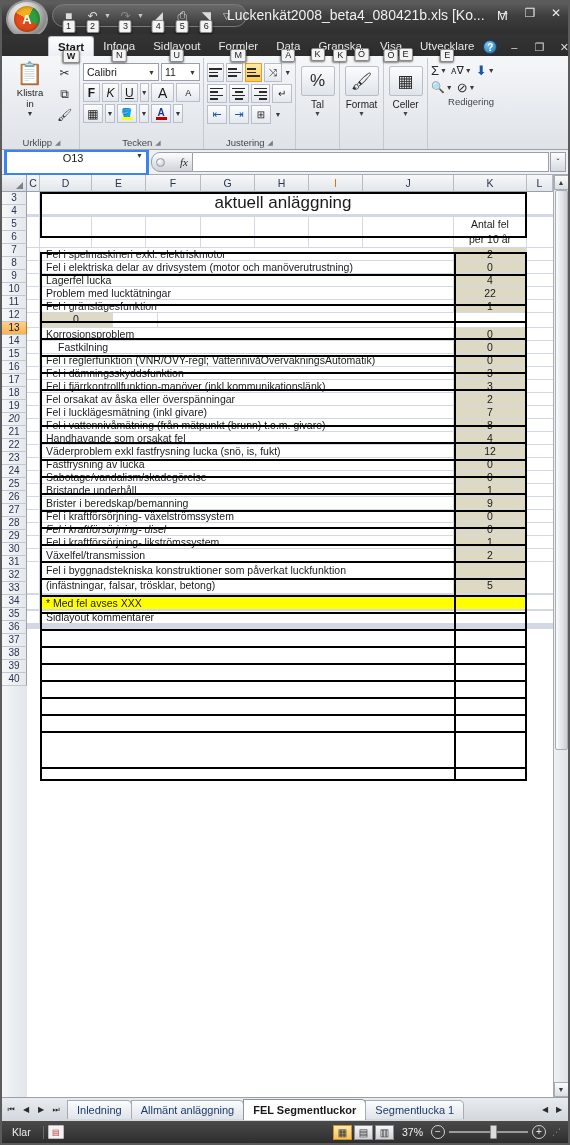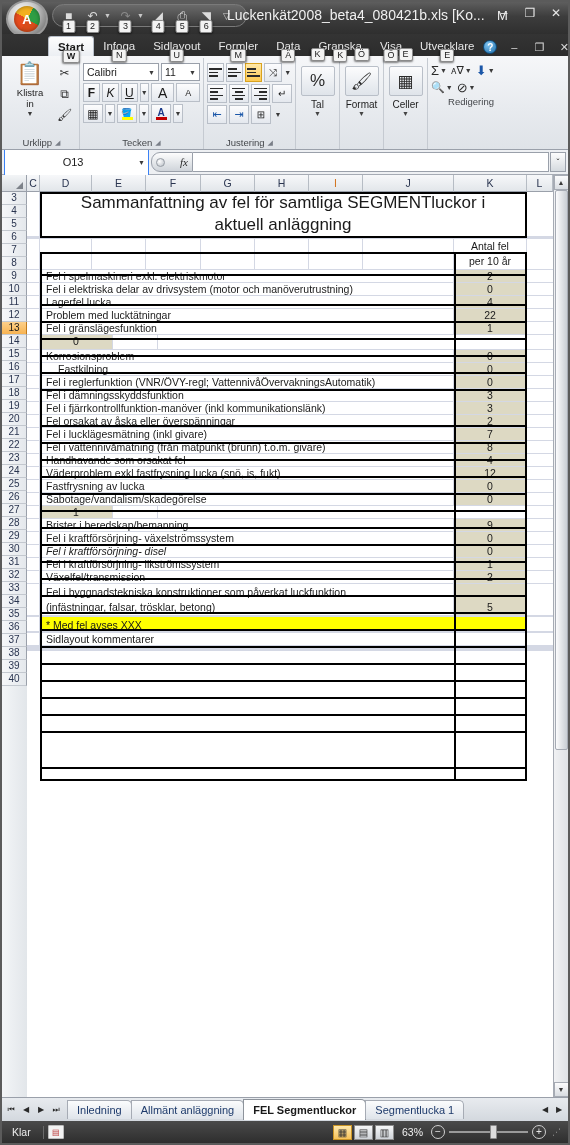--- a/index.html
+++ b/index.html
@@ -188,22 +188,22 @@
   
   .formula-bar {
     flex: 0 0 25px; height: 25px;
     display: flex; align-items: center;
     background: #eef0f3;
     border-bottom: 1px solid #a6abb4;
     padding: 1px 2px;
   }
   .namebox {
     width: 145px; height: 27px; background:#fff;
-    border:1px solid #3b82f6;
-    display:flex; align-items:center; justify-content:space-between;
+    border:3px solid #3b82f6;
+    display:flex; align-items:flex-start; justify-content:space-between;
     padding: 0 3px; font-size: 11px; color:#1a1a1a;
   }
   .namebox .nbv { flex:1; text-align:center; }
   .fx-sep {
     width: 42px; height: 20px; margin-left: 2px;
     background: linear-gradient(180deg,#fdfdfd,#cfd4da);
     border:1px solid #9aa0aa; border-radius: 9px 0 0 9px;
     display:flex; align-items:center; justify-content:space-between;
     padding: 0 4px;
   }
@@ -714,21 +714,21 @@
               <div class="rhd" style="flex: 0 0 17px;">10</div>
               <div class="rhd" style="flex: 0 0 17px;">11</div>
               <div class="rhd" style="flex: 0 0 36px;">12</div>
               <div class="rhd sel" style="flex: 0 0 17px;">13</div>
               <div class="rhd" style="flex: 0 0 17px;">14</div>
               <div class="rhd" style="flex: 0 0 17px;">15</div>
               <div class="rhd" style="flex: 0 0 17px;">16</div>
               <div class="rhd" style="flex: 0 0 17px;">17</div>
               <div class="rhd" style="flex: 0 0 17px;">18</div>
               <div class="rhd" style="flex: 0 0 17px;">19</div>
-              <div class="rhd" style="flex: 0 0 17px;">20</div>
+              <div class="rhd" style="flex: 0 0 17px; font-style: italic;">20</div>
               <div class="rhd" style="flex: 0 0 17px;">21</div>
               <div class="rhd" style="flex: 0 0 17px;">22</div>
               <div class="rhd" style="flex: 0 0 17px;">23</div>
               <div class="rhd" style="flex: 0 0 17px;">24</div>
               <div class="rhd" style="flex: 0 0 17px;">25</div>
               <div class="rhd" style="flex: 0 0 17px;">26</div>
               <div class="rhd" style="flex: 0 0 17px;">27</div>
               <div class="rhd" style="flex: 0 0 17px;">28</div>
               <div class="rhd" style="flex: 0 0 17px;">29</div>
               <div class="rhd" style="flex: 0 0 17px;">30</div>
@@ -740,21 +740,20 @@
               <div class="rhd" style="flex: 0 0 140px;">36</div>
               <div class="rhd" style="flex: 0 0 15px;">37</div>
               <div class="rhd" style="flex: 0 0 15px;">38</div>
               <div class="rhd" style="flex: 0 0 15px;">39</div>
               <div class="rhd" style="flex: 0 0 15px;">40</div>
             </div>
           <div class="cells-col" id="cells">
               <div class="grow" style="flex: 0 0 46px;">
                 <div class="cell " style="flex: 0 0 13px;"></div>
                 <div class="cell wrapcell" style="flex: 0 0 487px; font-size: 17px; padding: 0px 6px;">
-                  <span style="line-height: 22px;">Sammanfattning av fel för samtliga SEGMENTluckor i</span>
                   <span style="line-height: 22px;">aktuell anläggning</span>
                 </div>
                 <div class="cell " style="flex: 0 0 45px;"></div>
               </div>
               <div class="grow" style="flex: 0 0 14px;">
                 <div class="cell " style="flex: 0 0 13px;"></div>
                 <div class="cell " style="flex: 0 0 52px;"></div>
                 <div class="cell " style="flex: 0 0 54px;"></div>
                 <div class="cell " style="flex: 0 0 55px;"></div>
                 <div class="cell " style="flex: 0 0 54px;"></div>
@@ -885,20 +884,21 @@
                 <div class="cell " style="flex: 0 0 45px;"></div>
               </div>
               <div class="grow" style="flex: 0 0 17px;">
                 <div class="cell " style="flex: 0 0 13px;"></div>
                 <div class="cell " style="flex: 0 0 414px; padding-left: 6px;">Sabotage/vandalism/skadegörelse</div>
                 <div class="cell beige ctr" style="flex: 0 0 73px;">0</div>
                 <div class="cell " style="flex: 0 0 45px;"></div>
               </div>
               <div class="grow" style="flex: 0 0 17px;">
                 <div class="cell " style="flex: 0 0 13px;"></div>
+                <div class="cell " style="flex: 0 0 414px; padding-left: 6px;">Bristande underhåll</div>
                 <div class="cell beige ctr" style="flex: 0 0 73px;">1</div>
                 <div class="cell " style="flex: 0 0 45px;"></div>
               </div>
               <div class="grow" style="flex: 0 0 17px;">
                 <div class="cell " style="flex: 0 0 13px;"></div>
                 <div class="cell " style="flex: 0 0 414px; padding-left: 6px;">Brister i beredskap/bemanning</div>
                 <div class="cell beige ctr" style="flex: 0 0 73px;">9</div>
                 <div class="cell " style="flex: 0 0 45px;"></div>
               </div>
               <div class="grow" style="flex: 0 0 17px;">
@@ -1085,21 +1085,21 @@
   </div>
 
   <div class="statusbar">
     <span class="status-text">Klar</span>
     <span class="status-div"></span>
     <span class="status-icon">▤</span>
     <div class="view-btns">
       <span class="vbtn on">▦</span>
       <span class="vbtn">▤</span>
       <span class="vbtn">▥</span>
-      <span class="zoom-val">63%</span>
+      <span class="zoom-val">37%</span>
       <span class="zoom-slider">
         <span class="zs-minus">−</span>
         <span class="zs-track">
             <span class="zs-thumb"></span>
           </span>
         <span class="zs-plus">+</span>
       </span>
       <span class="grip">⋰</span>
     </div>
   </div>

